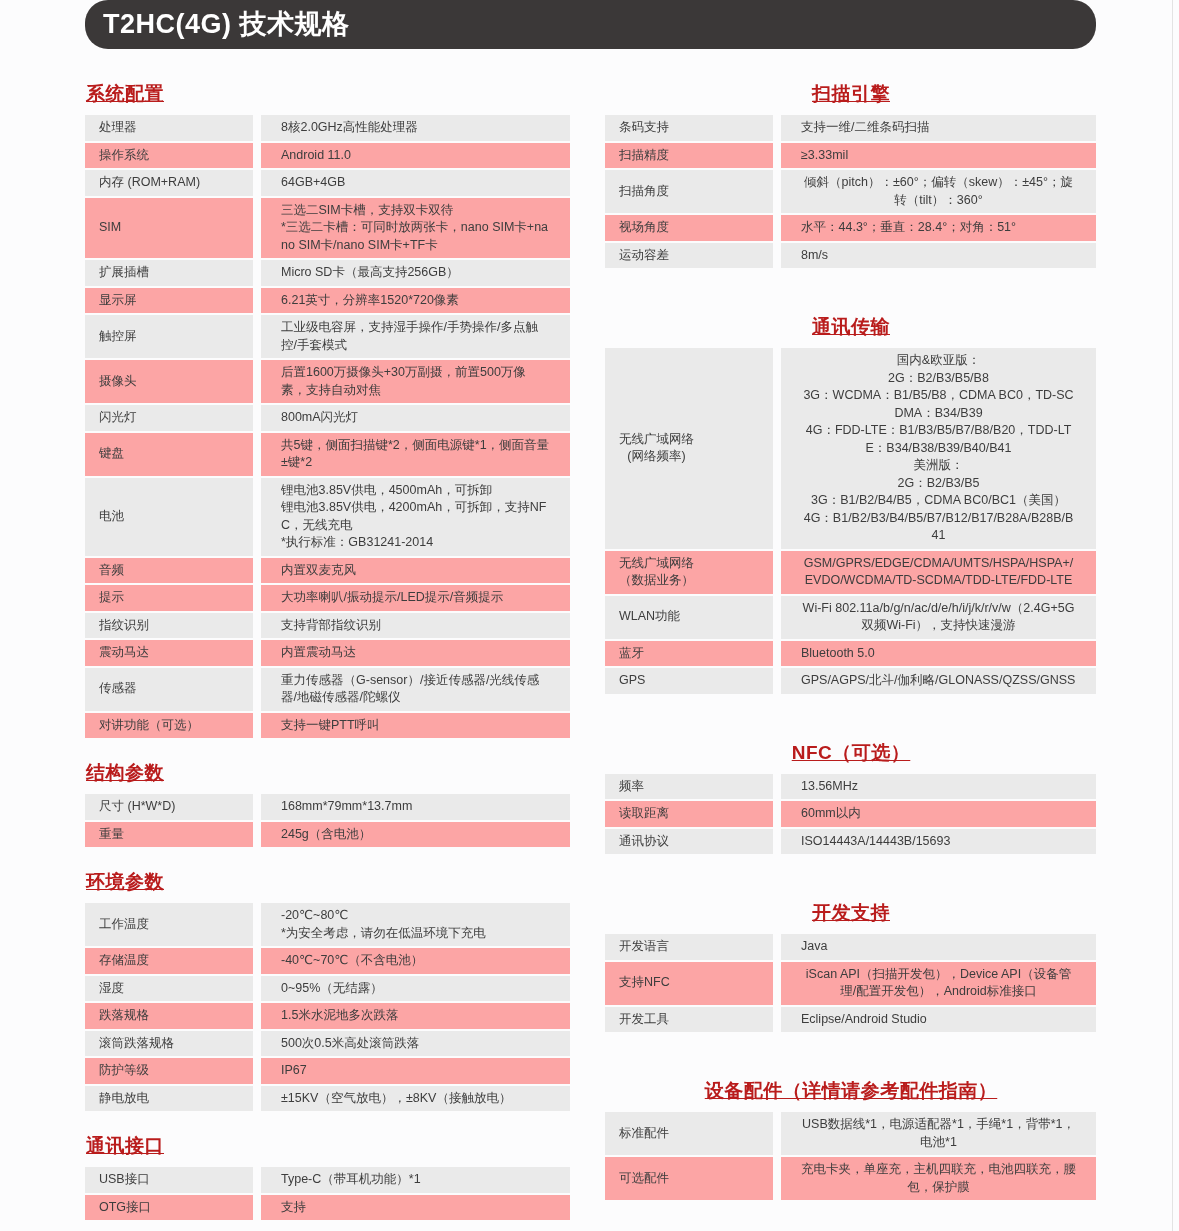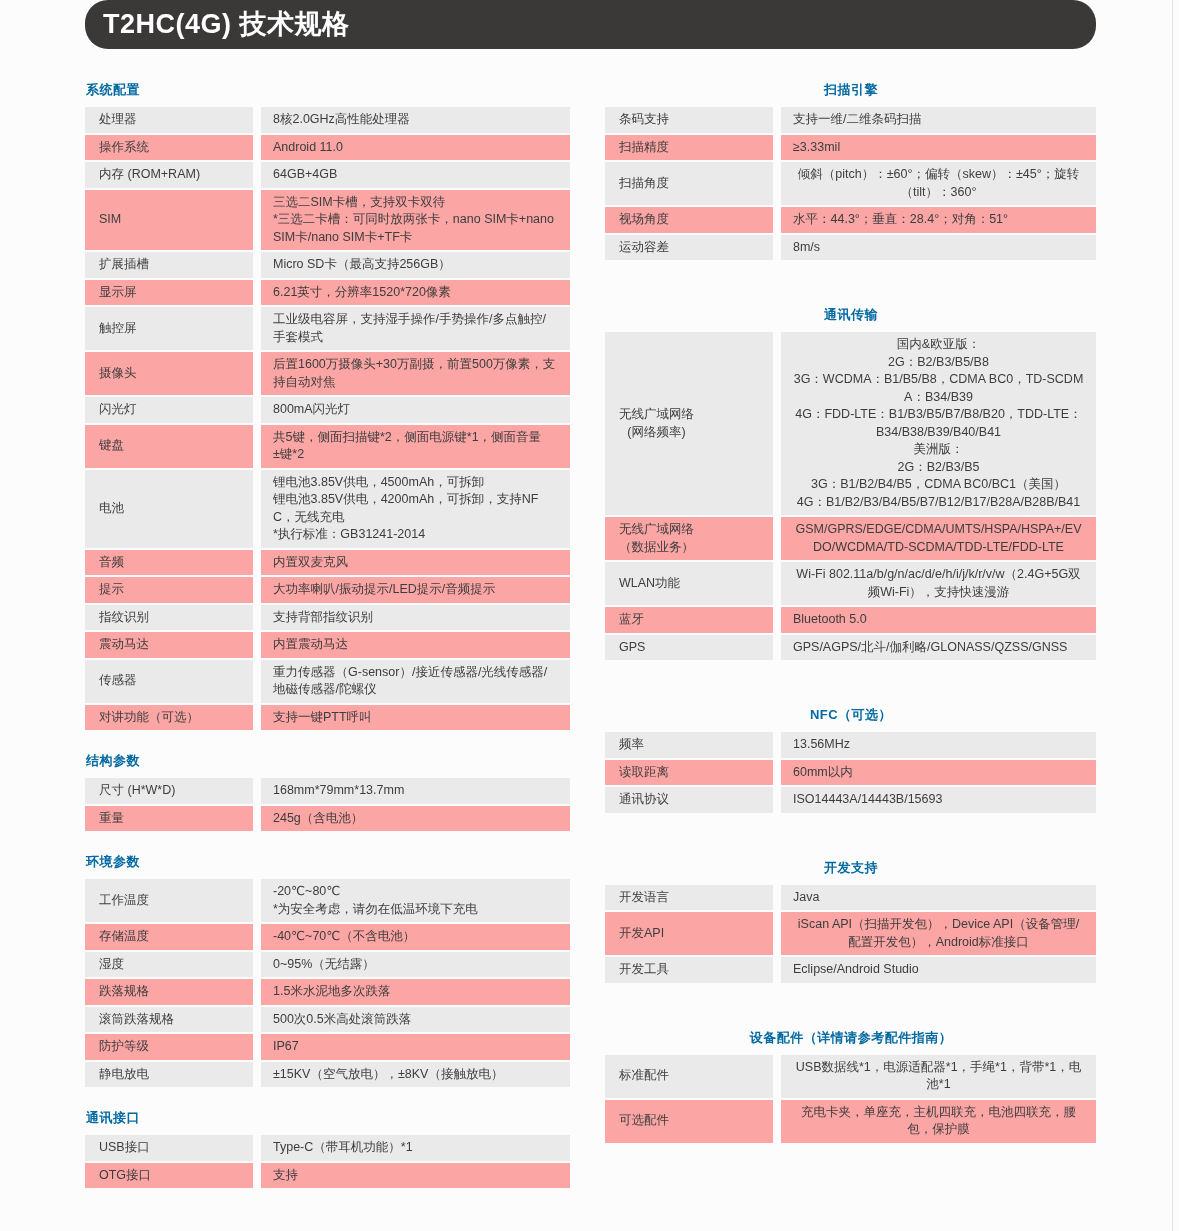--- a/index.html
+++ b/index.html
@@ -24,41 +24,42 @@
     border-radius: 23px;
   }
   .col { position: absolute; top: 49px; }
   .col-left  { left: 85px;  width: 485px; }
   .col-right { left: 605px; width: 491px; text-align: center; }
   .section { margin-top: 22px; }
   .col .section:first-child { margin-top: 32px; }
   .col-right .section { margin-top: 46px; }
   .col-right .section:first-child { margin-top: 32px; }
   .section-heading {
-    font-size: 13px; font-weight: bold; color: #0369a1;
+    font-size: 19px; font-weight: bold; color: #b91c1c;
     margin: 0 0 8px 1px;
     letter-spacing: 0.5px;
+    text-decoration: underline;
   }
   .spec-table { width: 100%; }
   .spec-row { display: flex; margin-bottom: 2px; }
   .cell {
     box-sizing: border-box;
     display: flex; align-items: center;
     font-size: 12.5px; line-height: 1.4;
     color: #3d3d3d;
     white-space: pre-line;
   }
   .cell.label {
     flex: none; width: 168px;
     padding: 4px 8px 4px 14px;
     margin-right: 8px;
   }
   .cell.value {
     flex: 1;
-    padding: 4px 12px;
+    padding: 4px 20px;
     word-break: break-all;
   }
   .row-dark  .cell { background: #eaeaea; }
   .row-light .cell { background: #fca5a5; }
   .page-edge {
     position: absolute; right: 6px; top: 0; width: 1px; height: 100%;
     background: #e3e3e3;
   }
 </style>
 </head>
@@ -282,21 +283,21 @@
       </div>
     </section>
     <section class="section">
       <h2 class="section-heading">开发支持</h2>
       <div class="spec-table">
         <div class="spec-row row-dark">
           <div class="cell label">开发语言</div>
           <div class="cell value">Java</div>
         </div>
         <div class="spec-row row-light">
-          <div class="cell label">开发API</div>
+          <div class="cell label">支持NFC</div>
           <div class="cell value">iScan API（扫描开发包），Device API（设备管理/配置开发包），Android标准接口</div>
         </div>
         <div class="spec-row row-dark">
           <div class="cell label">开发工具</div>
           <div class="cell value">Eclipse/Android Studio</div>
         </div>
       </div>
     </section>
     <section class="section">
       <h2 class="section-heading">设备配件（详情请参考配件指南）</h2>

